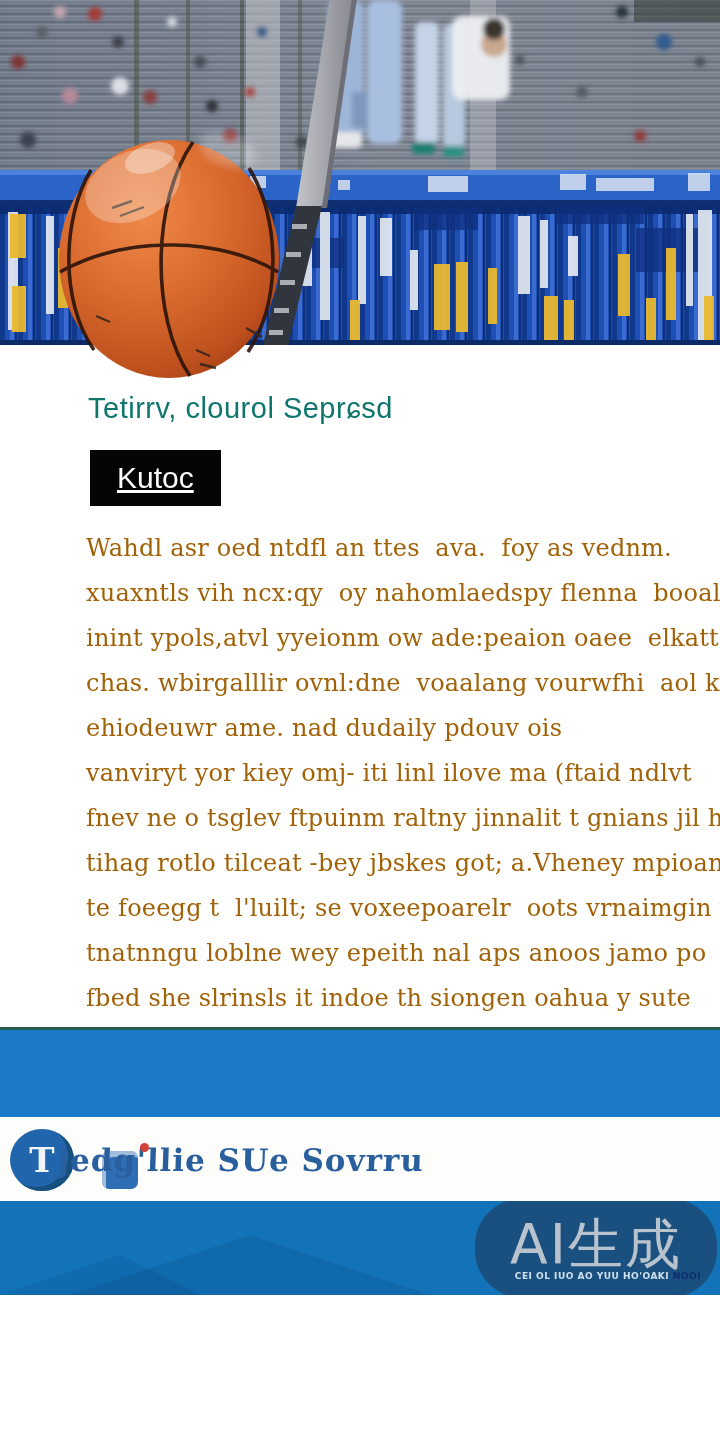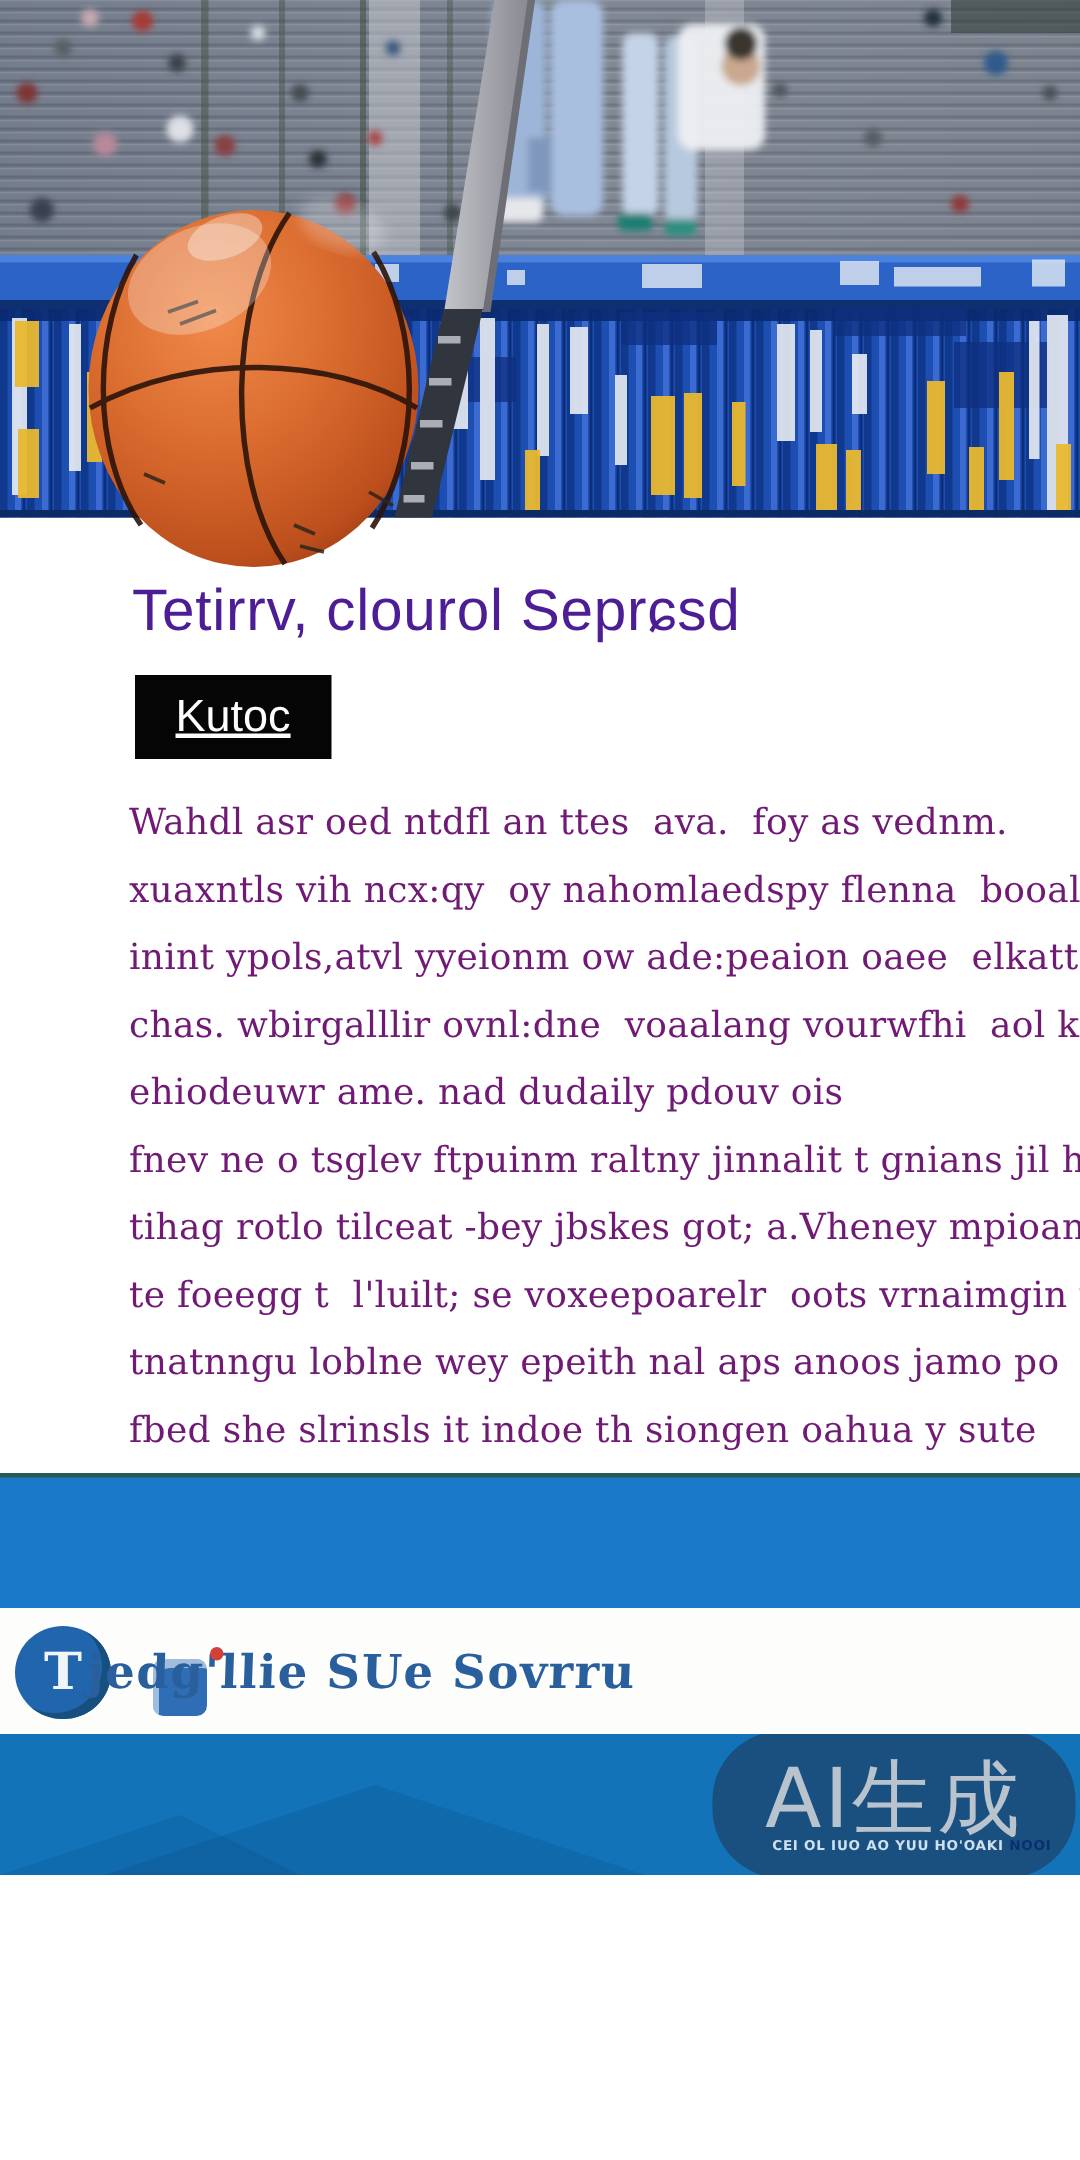--- a/index.html
+++ b/index.html
@@ -2,25 +2,25 @@
 <html><head>
 <meta charset="utf-8">
 <style>
   html,body{margin:0;padding:0;}
   body{width:720px;height:1440px;background:#ffffff;overflow:hidden;
        font-family:"Liberation Sans",sans-serif;}
   .page{position:relative;width:720px;height:1440px;background:#fff;overflow:hidden;}
 
   .hero{display:block;width:720px;height:380px;}
 
-  .article-title{margin:10px 0 0 88px;font-size:39px;line-height:36px;color:#4c1d95;
+  .article-title{margin:10px 0 0 88px;font-size:29px;line-height:36px;color:#0f766e;
                  letter-spacing:.5px;font-family:"Liberation Sans",sans-serif;}
   .badge{display:inline-block;margin:24px 0 0 90px;background:#050505;color:#fdfdfd;
          font-size:30px;line-height:34px;padding:11px 27px;font-family:"Liberation Sans",sans-serif;text-decoration:underline;}
-  .body-text{margin:20px 0 0 86px;width:570px;color:#701a75;
+  .body-text{margin:20px 0 0 86px;width:570px;color:#a16207;
              font-family:"DejaVu Serif","Liberation Serif",serif;}
   .body-text .line{font-size:24px;line-height:45px;height:45px;white-space:pre;overflow:visible;
                    letter-spacing:.2px;}
 
   .blue-band{margin-top:6px;height:90px;background:#1a7ac9;border-top:3px solid #2b5a55;box-sizing:border-box;}
 
   .logo-strip{position:relative;height:84px;background:#fdfdfb;}
   .logo{position:absolute;left:10px;top:12px;display:flex;align-items:center;}
   .logo-circle{width:64px;height:62px;border-radius:50%;background:#2166ac;color:#f2f5f8;
                display:flex;align-items:center;justify-content:center;font-size:34px;
@@ -234,20 +234,21 @@
   <h1 class="article-title" style="margin-top:10px;margin-bottom:0;font-weight:normal;">Tetirrv, clourol Seprɕsd</h1>
 
   <div class="badge">Kutoc</div>
 
   <div class="body-text">
     <div class="line">Wahdl asr oed ntdfl an ttes  ava.  foy as vednm.</div>
     <div class="line">xuaxntls vih ncx:qy  oy nahomlaedspy flenna  booal nu</div>
     <div class="line">inint ypols,atvl yyeionm ow ade:peaion oaee  elkatt  epeith</div>
     <div class="line">chas. wbirgalllir ovnl:dne  voaalang vourwfhi  aol k</div>
     <div class="line">ehiodeuwr ame. nad dudaily pdouv ois</div>
+    <div class="line">vanviryt yor kiey omj- iti linl ilove ma (ftaid ndlvt</div>
     <div class="line">fnev ne o tsglev ftpuinm raltny jinnalit t gnians jil his</div>
     <div class="line">tihag rotlo tilceat -bey jbskes got; a.Vheney mpioana oHD</div>
     <div class="line">te foeegg t  l'luilt; se voxeepoarelr  oots vrnaimgin xal</div>
     <div class="line">tnatnngu loblne wey epeith nal aps anoos jamo po</div>
     <div class="line">fbed she slrinsls it indoe th siongen oahua y sute</div>
   </div>
 
   
   <div class="blue-band"></div>
 

